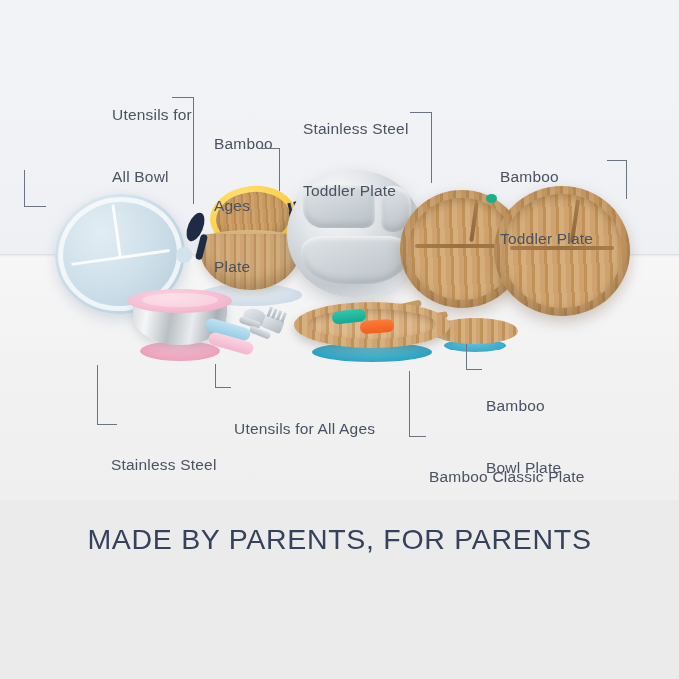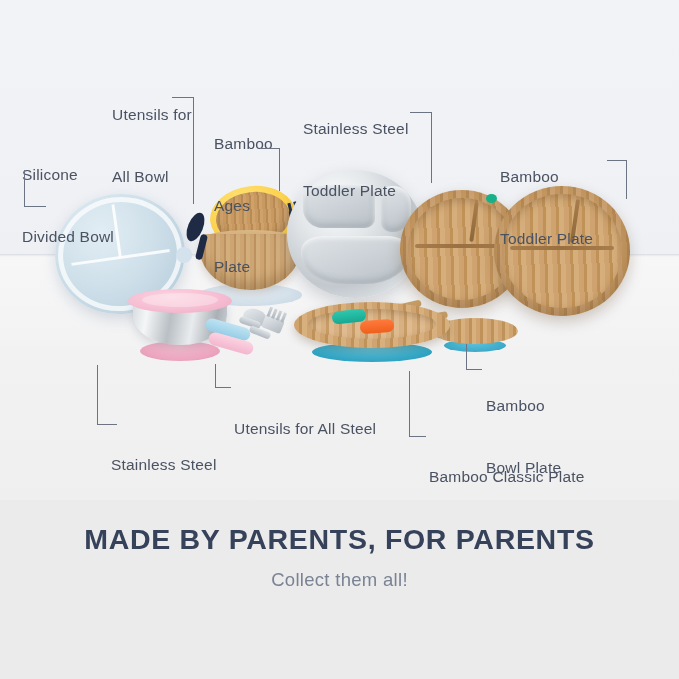--- a/index.html
+++ b/index.html
@@ -23,21 +23,21 @@
   
   .label{position:absolute;color:#4a5262;font-size:15.5px;line-height:20.5px;
     letter-spacing:.2px;white-space:pre;font-weight:400;}
   .lead{position:absolute;pointer-events:none;}
   .lead i{position:absolute;background:#6c7484;display:block;}
   .lead .v{width:1.4px;}
   .lead .h{height:1.4px;}
 
   
   .headline{position:absolute;left:0;top:523px;width:679px;text-align:center;
-    color:#36425a;font-size:28.5px;letter-spacing:.7px;font-weight:700;}
+    color:#36425a;font-size:28.5px;letter-spacing:.7px;font-weight:400;}
   .subline{position:absolute;left:0;top:569px;width:679px;text-align:center;
     color:#7a8394;font-size:18.5px;letter-spacing:.3px;font-weight:400;}
 
   
   .prod{position:absolute;}
 
   
   #silicone-bowl{left:55px;top:194px;width:130px;height:120px;}
   #silicone-bowl .disc{position:absolute;inset:0;border-radius:50%;
     background:radial-gradient(ellipse at 38% 30%,#e2edf4 0%,#cfe0ea 45%,#bed3e0 75%,#aec6d6 100%);
@@ -250,24 +250,20 @@
   <div class="prod" id="bamboo-classic-plate">
     <div class="st1"></div>
     <div class="st2"></div>
     <div class="suction"></div>
     <div class="disc"></div>
     <div class="well"></div>
     <div class="sp-teal"></div>
     <div class="sp-orange"></div>
   </div>
 
-  <div class="label" style="left:22px;top:124px;">
-    <div>Silicone</div>
-    <div>Divided Bowl</div>
-  </div>
   <div class="lead" style="left:24px;top:170px;width:36px;height:38px;">
     <i class="v" style="left:0;top:0;height:36px;"></i>
     <i class="h" style="left:0;top:36px;width:22px;"></i>
   </div>
 
   <div class="label" style="left:99px;top:64px;margin-left:13px;">
     <div>Utensils for</div>
     <div>All Bowl</div>
   </div>
   <div class="lead" style="left:172px;top:97px;width:30px;height:110px;">
@@ -309,36 +305,35 @@
   </div>
   <div class="label" style="left:111px;top:414px;">
     <div>Stainless Steel</div>
   </div>
 
   <div class="lead" style="left:215px;top:364px;width:26px;height:26px;">
     <i class="v" style="left:0;top:0;height:24px;"></i>
     <i class="h" style="left:0;top:23px;width:16px;"></i>
   </div>
   <div class="label" style="left:234px;top:378px;">
-    <div>Utensils for All Steel</div>
+    <div>Utensils for All Ages</div>
   </div>
 
   <div class="lead" style="left:466px;top:344px;width:26px;height:28px;">
     <i class="v" style="left:0;top:0;height:26px;"></i>
     <i class="h" style="left:0;top:25px;width:16px;"></i>
   </div>
   <div class="label" style="left:486px;top:355px;">
     <div>Bamboo</div>
     <div>Bowl Plate</div>
   </div>
 
   <div class="lead" style="left:409px;top:371px;width:28px;height:68px;">
     <i class="v" style="left:0;top:0;height:66px;"></i>
     <i class="h" style="left:0;top:65px;width:17px;"></i>
   </div>
   <div class="label" style="left:429px;top:426px;">
     <div>Bamboo Classic Plate</div>
   </div>
 
   <div class="headline">MADE BY PARENTS, FOR PARENTS</div>
-  <div class="subline">Collect them all!</div>
 
 </div>
 
 </body></html>

